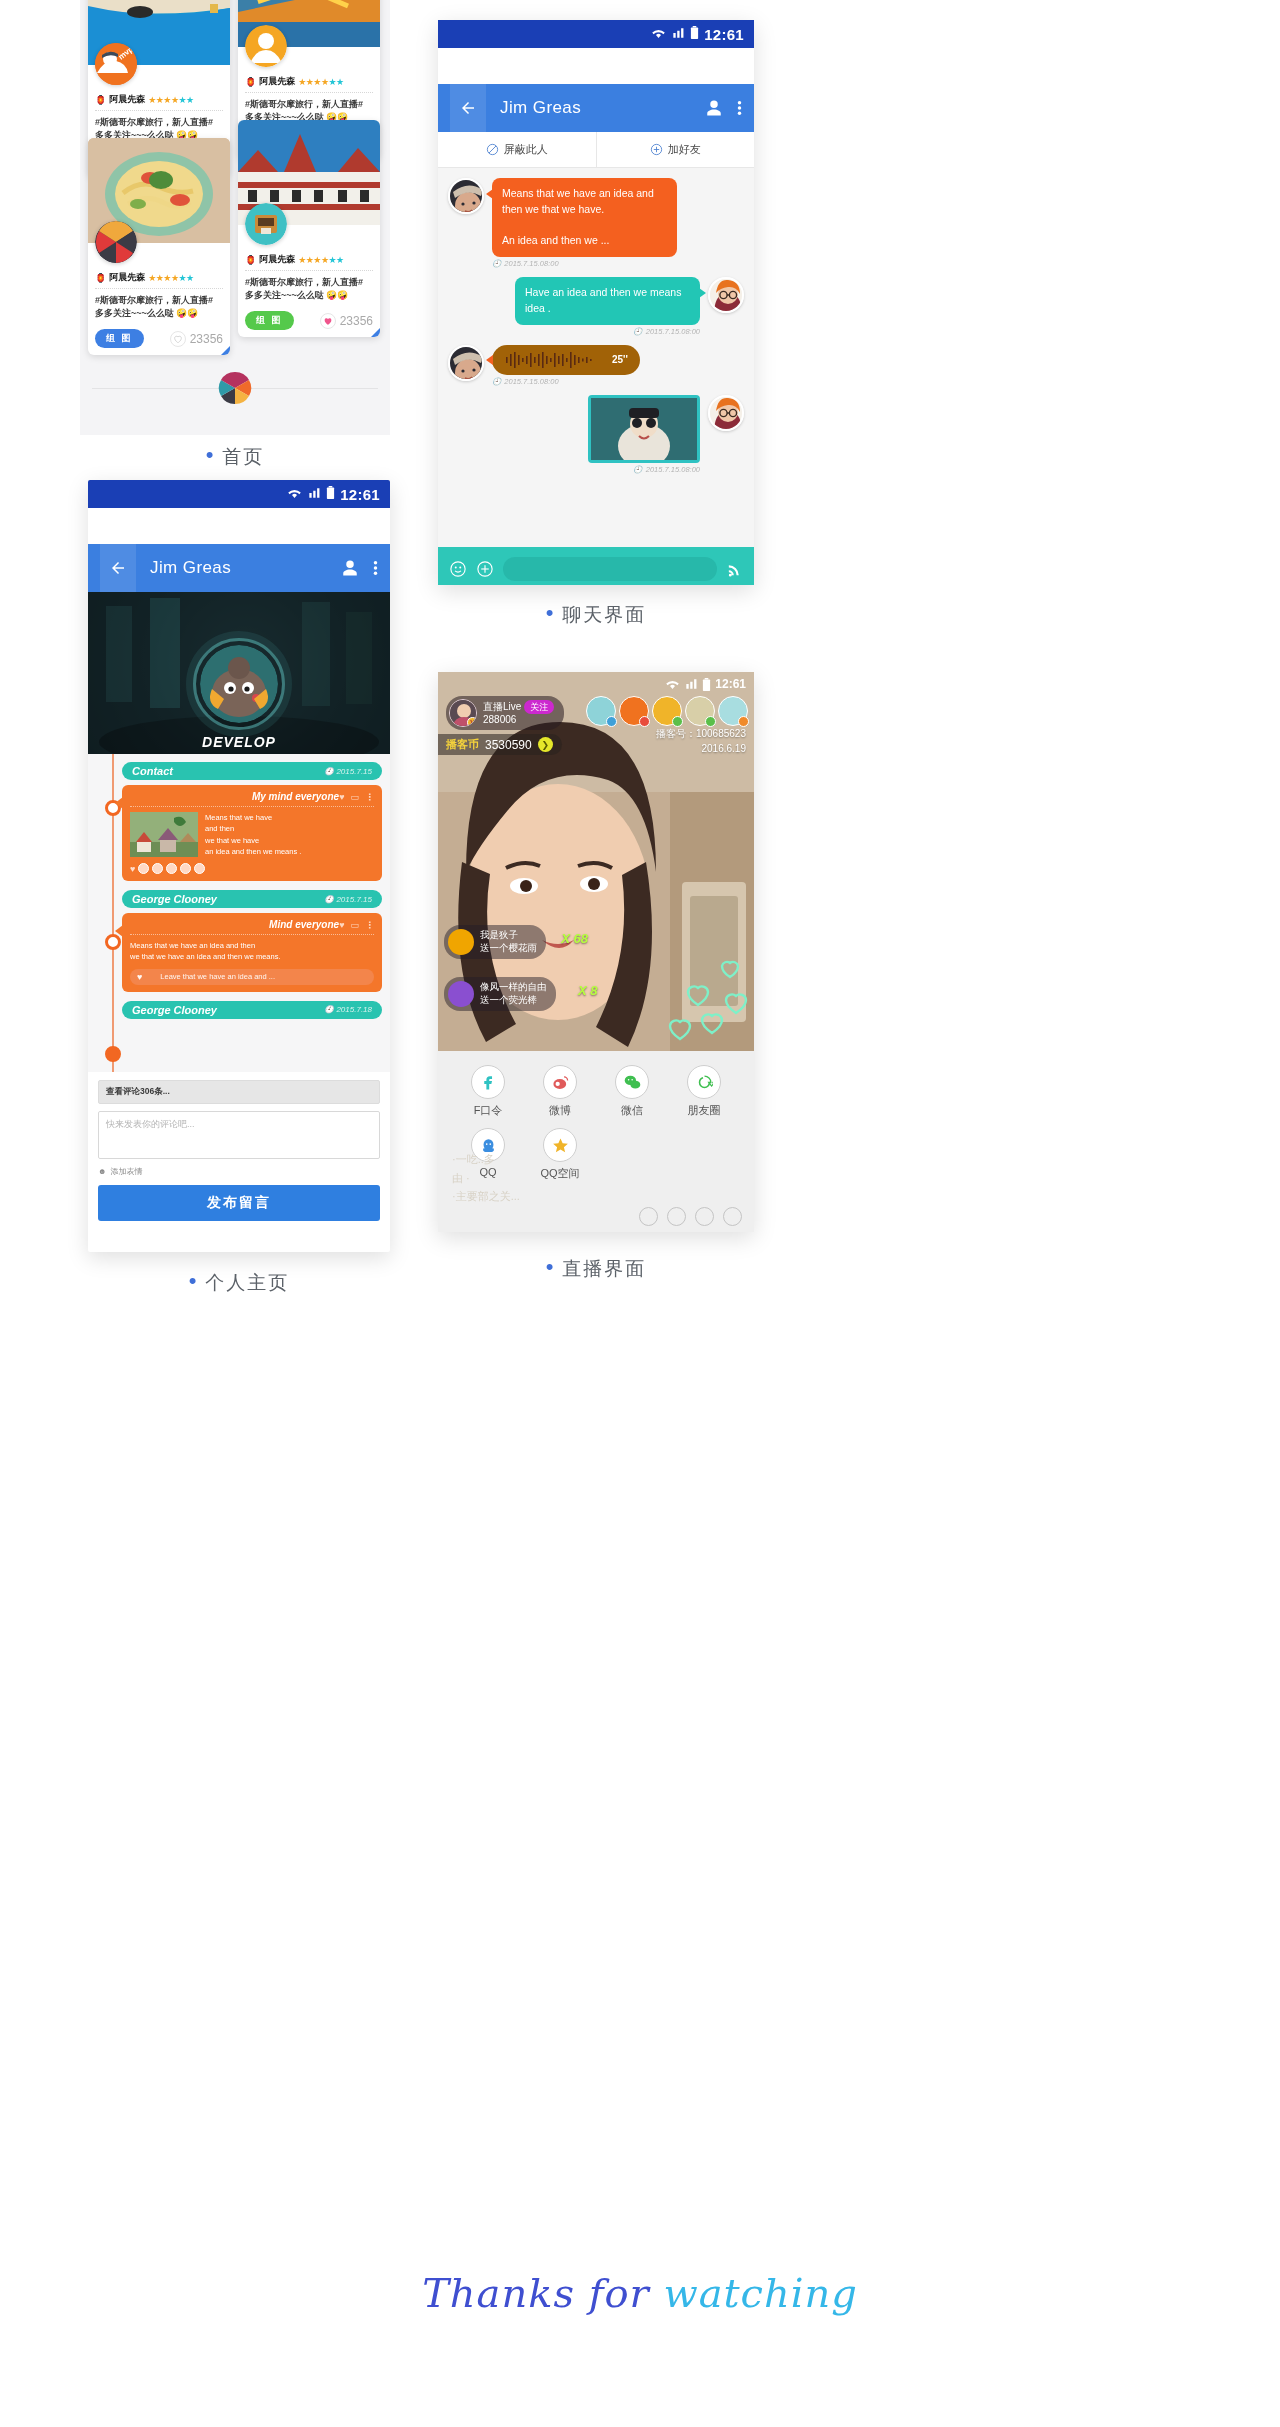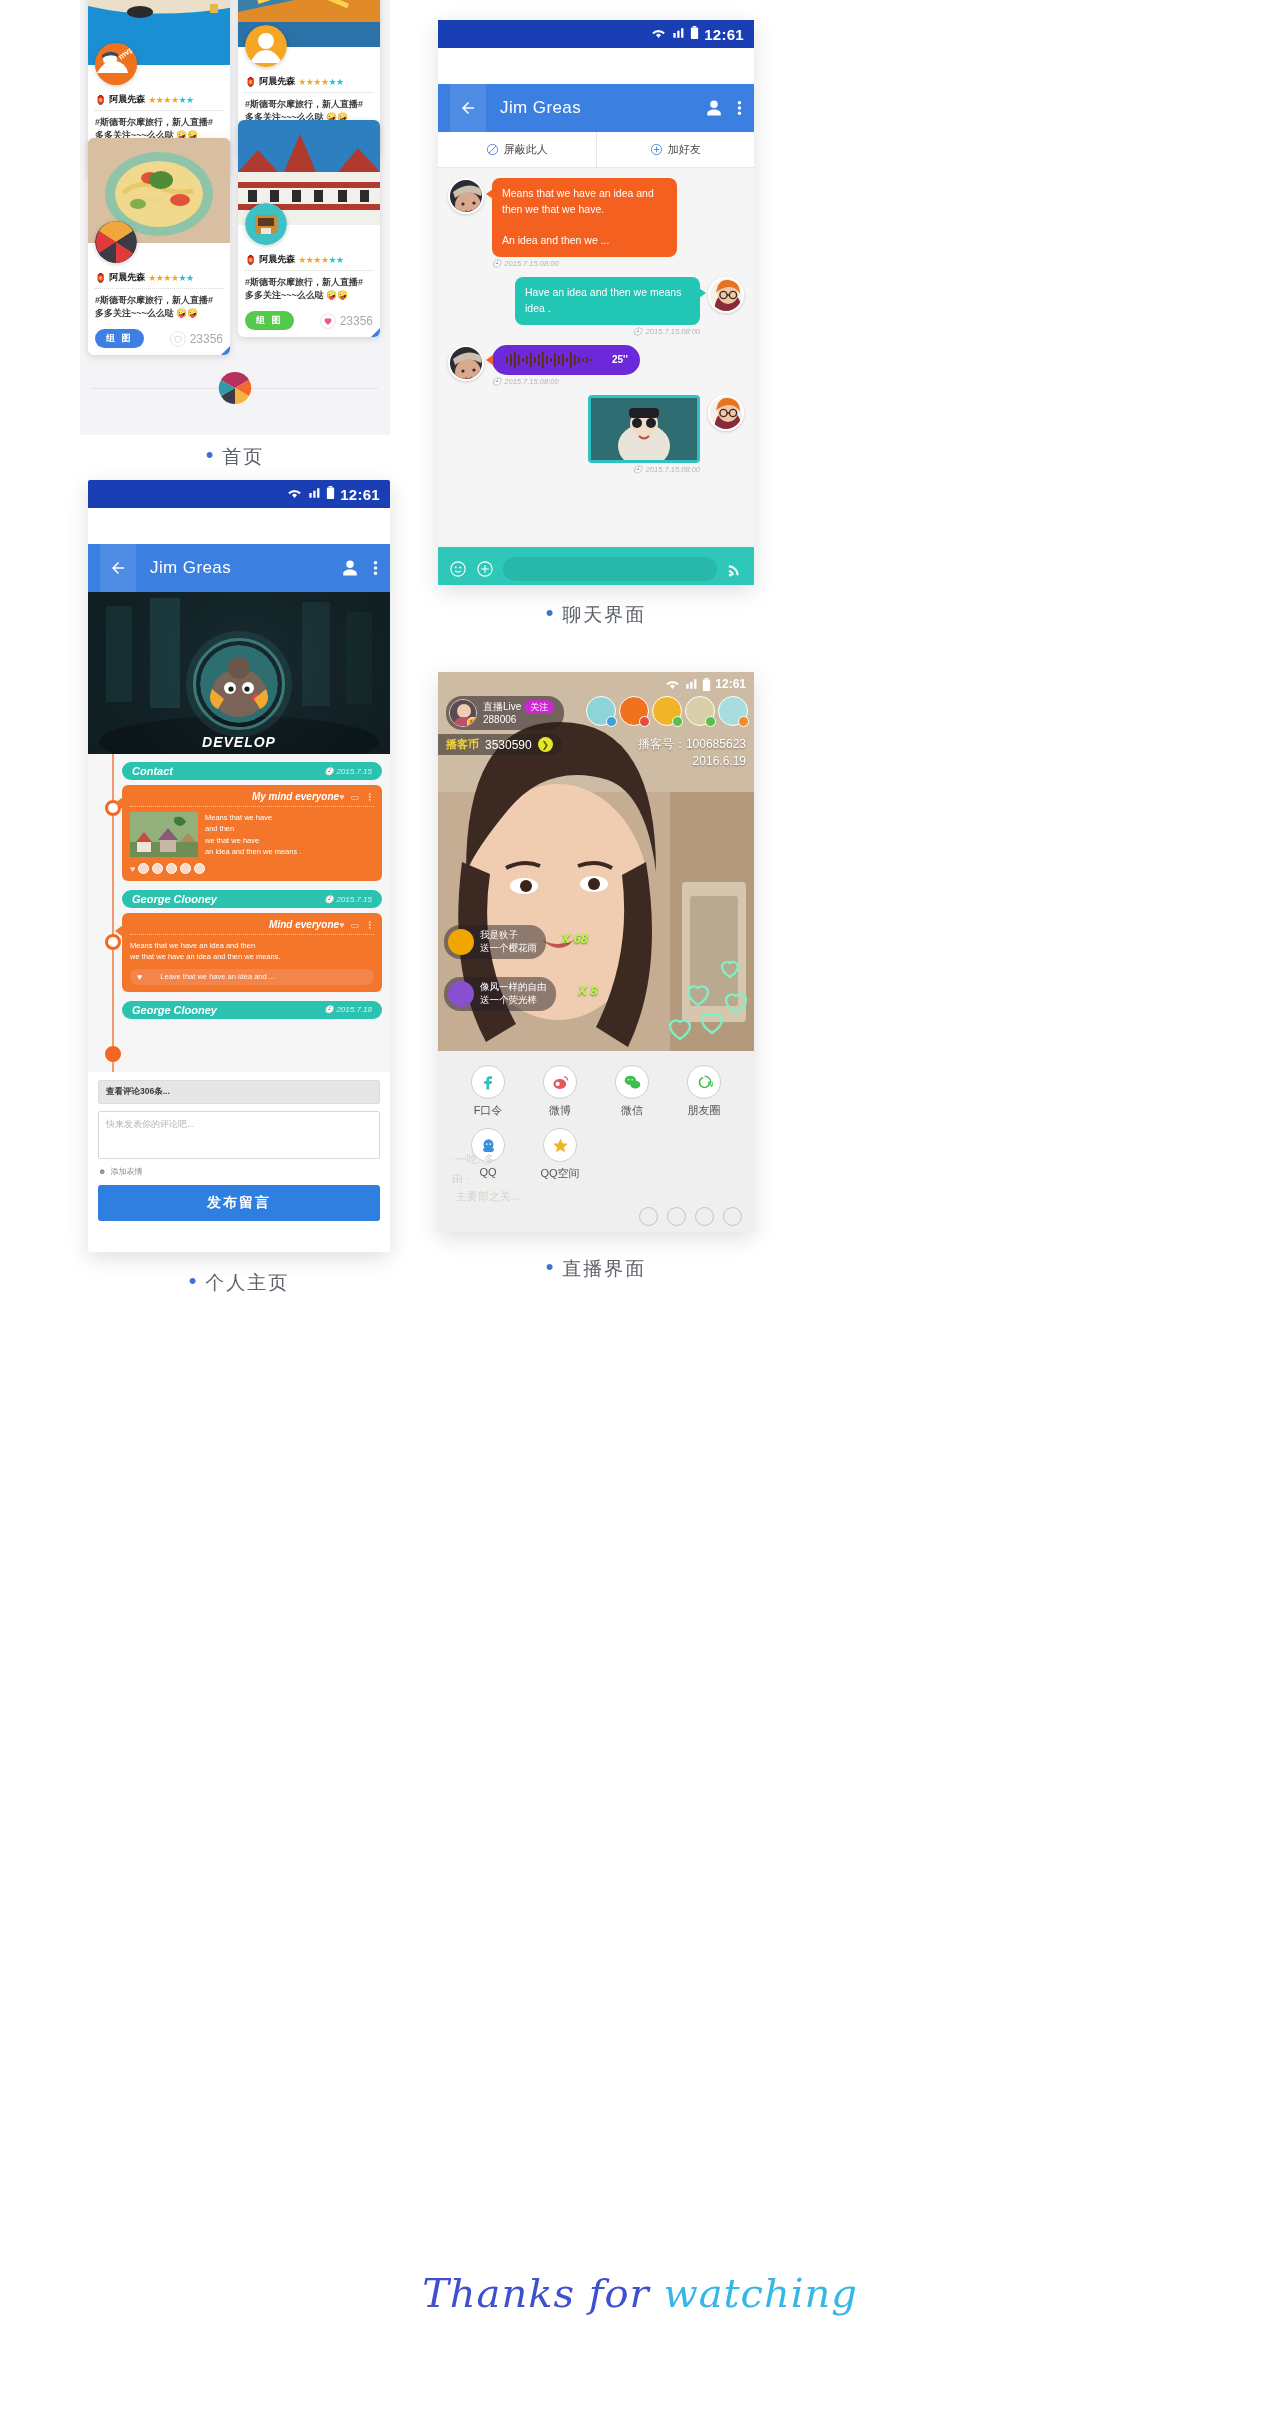--- a/index.html
+++ b/index.html
@@ -85,21 +85,21 @@
   .cbody { background:#f5f5f5; height:379px; padding:10px 10px 0; position:relative; }
   .msg { display:flex; gap:8px; margin-bottom:2px; }
   .msg.right { justify-content:flex-end; }
   .av { width:36px; height:36px; border-radius:50%; border:2px solid #fff; box-shadow:0 1px 3px rgba(0,0,0,.18); overflow:hidden; flex:none; }
   .bub { max-width:185px; border-radius:8px; padding:8px 10px; color:#fff; font-size:10.5px; line-height:1.5; position:relative; }
   .bub.orange { background:#f4601f; }
   .bub.teal { background:#22c6b5; }
   .bub.orange:before { content:""; position:absolute; left:-6px; top:11px; border-top:5px solid transparent; border-bottom:5px solid transparent; border-right:7px solid #f4601f; }
   .bub.teal:after { content:""; position:absolute; right:-6px; top:11px; border-top:5px solid transparent; border-bottom:5px solid transparent; border-left:7px solid #22c6b5; }
   .stamp { font-size:7.5px; color:#b3b3b3; font-style:italic; display:flex; align-items:center; gap:3px; margin:2px 0 7px; }
-  .voice { background:#6d28d9; border-radius:16px; height:30px; display:flex; align-items:center; gap:8px; padding:0 12px; position:relative; }
+  .voice { background:#a16207; border-radius:16px; height:30px; display:flex; align-items:center; gap:8px; padding:0 12px; position:relative; }
   .voice:before { content:""; position:absolute; left:-6px; top:10px; border-top:5px solid transparent; border-bottom:5px solid transparent; border-right:7px solid #f4601f; }
   .voice .dur { color:#fff; font-size:10px; font-weight:bold; }
   .imgmsg { width:112px; height:68px; border:3px solid #2fc2c2; border-radius:4px; background-size:cover; background-position:center; }
   .cinput { height:44px; background:#2ec7b8; display:flex; align-items:center; gap:9px; padding:0 11px; }
   .cinput .field { flex:1; height:24px; border-radius:12px; background:#27b8aa; }
 
   
   #live { left:438px; top:672px; width:316px; height:560px; background:#efefef; }
   .lvideo { height:379px; position:relative; overflow:hidden; background:linear-gradient(150deg,#cbb9a2,#8e7a63); }
   .lv-status { position:absolute; right:8px; top:5px; display:flex; align-items:center; gap:4px; color:#fff; font-size:12px; font-weight:600; }
@@ -109,21 +109,21 @@
   .lv-chip .nm { color:#fff; font-size:10px; line-height:1.25; }
   .lv-chip .num { color:#fff; font-size:10px; }
   .follow { background:#cc28cf; border-radius:9px; color:#fff; font-size:9px; padding:2px 6px; }
   .lv-badges { position:absolute; right:6px; top:24px; display:flex; gap:3px; }
   .lv-badges .b { width:30px; height:30px; border-radius:50%; border:1.5px solid #fff; background-size:cover; position:relative; }
   .lv-badges .b span { position:absolute; right:-2px; bottom:-2px; width:11px; height:11px; border-radius:50%; border:1px solid #fff; }
   .coin { position:absolute; left:0; top:62px; background:rgba(40,32,30,.55); border-radius:0 14px 14px 0; display:flex; align-items:center; gap:6px; padding:3px 9px 3px 8px; }
   .coin .lab { color:#f4d23c; font-size:11px; font-weight:bold; }
   .coin .val { color:#fff; font-size:12px; }
   .coin .go { width:15px; height:15px; border-radius:50%; background:#e5e72a; color:#5a5c00; font-size:9px; display:flex; align-items:center; justify-content:center; font-weight:bold; }
-  .lv-id { position:absolute; right:8px; top:64px; text-align:right; color:#fff; font-size:12px; line-height:1.45; text-shadow:0 1px 2px rgba(0,0,0,.4); }
+  .lv-id { position:absolute; right:8px; top:55px; text-align:right; color:#fff; font-size:10px; line-height:1.45; text-shadow:0 1px 2px rgba(0,0,0,.4); }
   .gift { position:absolute; left:6px; display:flex; align-items:center; gap:6px; background:rgba(35,30,40,.48); border-radius:16px; padding:4px 9px 4px 4px; }
   .gift .gav { width:26px; height:26px; border-radius:50%; background:#f0a500; flex:none; }
   .gift .gtxt { color:#fff; font-size:9.5px; line-height:1.35; }
   .gift .gmul { position:absolute; right:-42px; top:6px; color:#b6ff3d; font-size:13px; font-weight:bold; font-style:italic; text-shadow:0 1px 2px rgba(0,0,0,.5); }
   .lpanel { height:181px; background:#efefef; position:relative; padding-top:14px; }
   .share-grid { display:flex; flex-wrap:wrap; padding:0 14px; }
   .share-item { width:25%; text-align:center; margin-bottom:10px; }
   .share-item .ring { width:34px; height:34px; border-radius:50%; border:1.5px solid #cfcfcf; margin:0 auto 4px; display:flex; align-items:center; justify-content:center; background:#fff; }
   .share-item .lb { font-size:11px; color:#555; }
   .lbar { position:absolute; left:0; right:0; bottom:6px; display:flex; justify-content:flex-end; gap:9px; padding-right:12px; }

